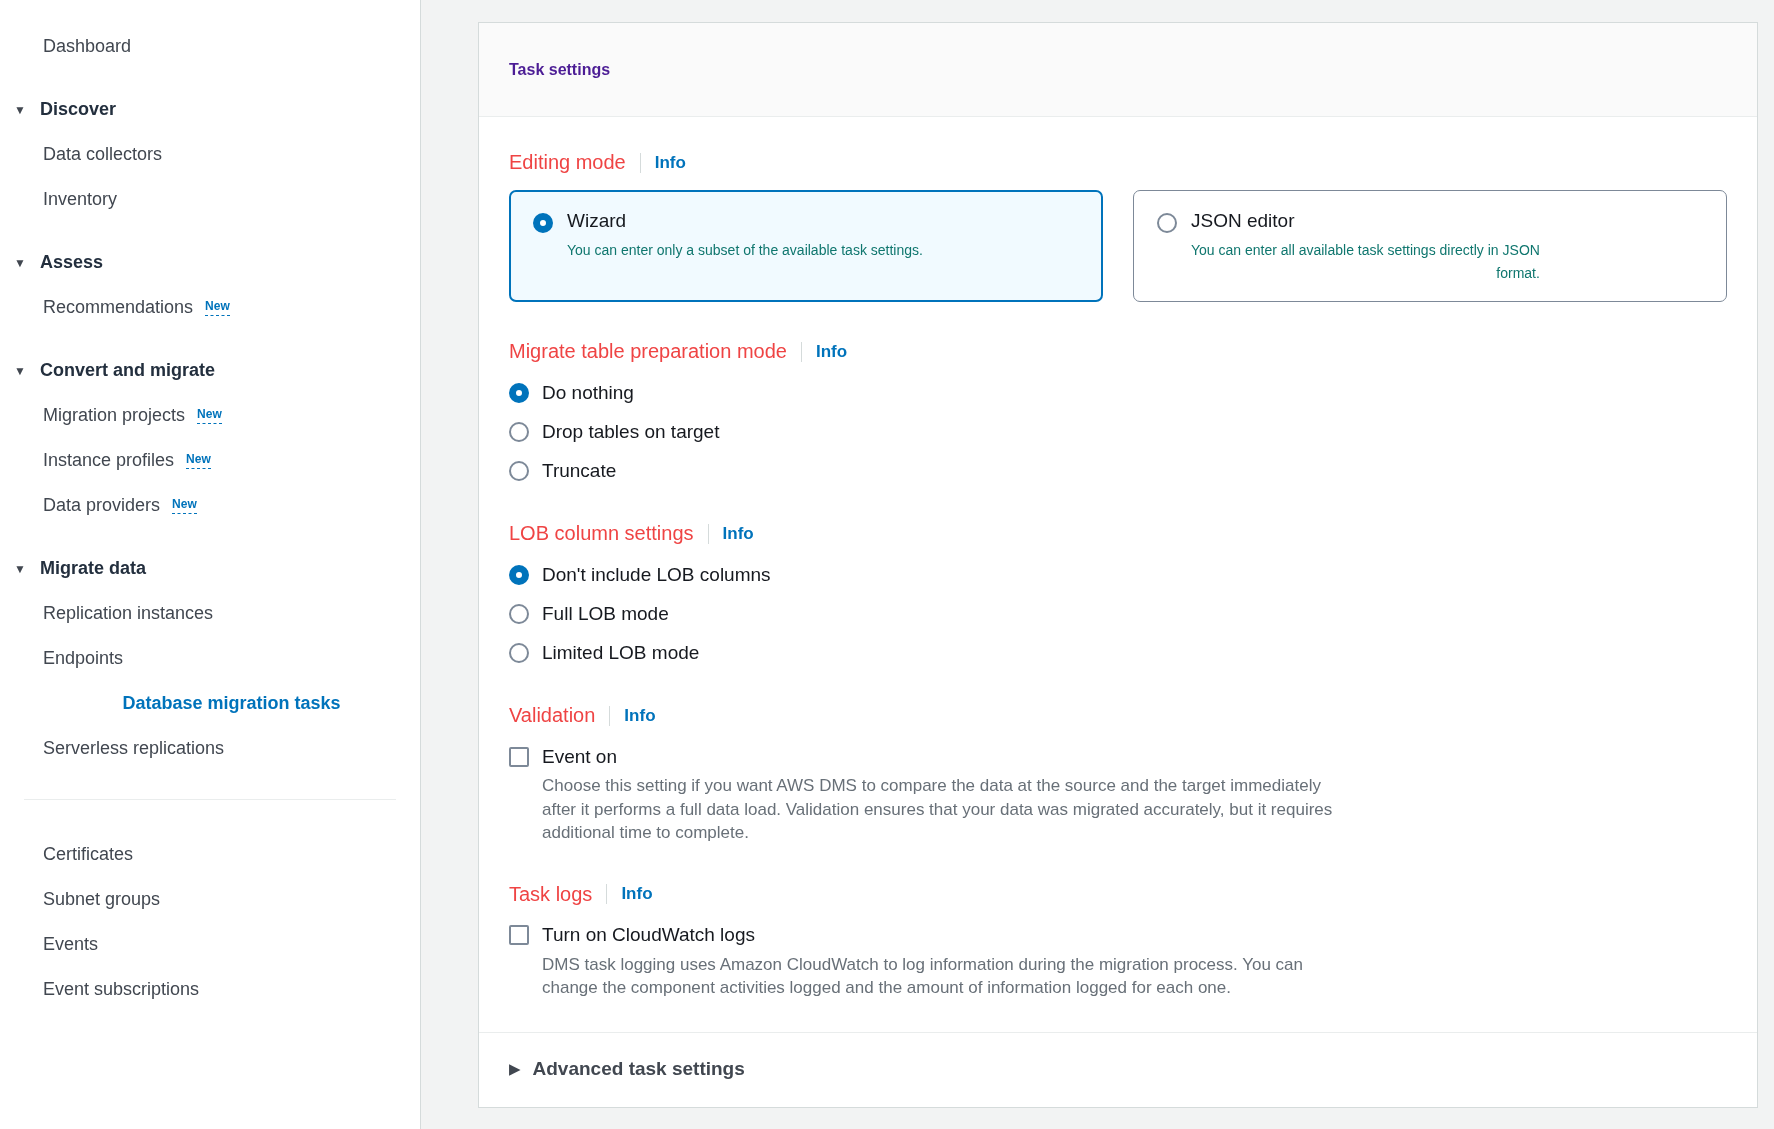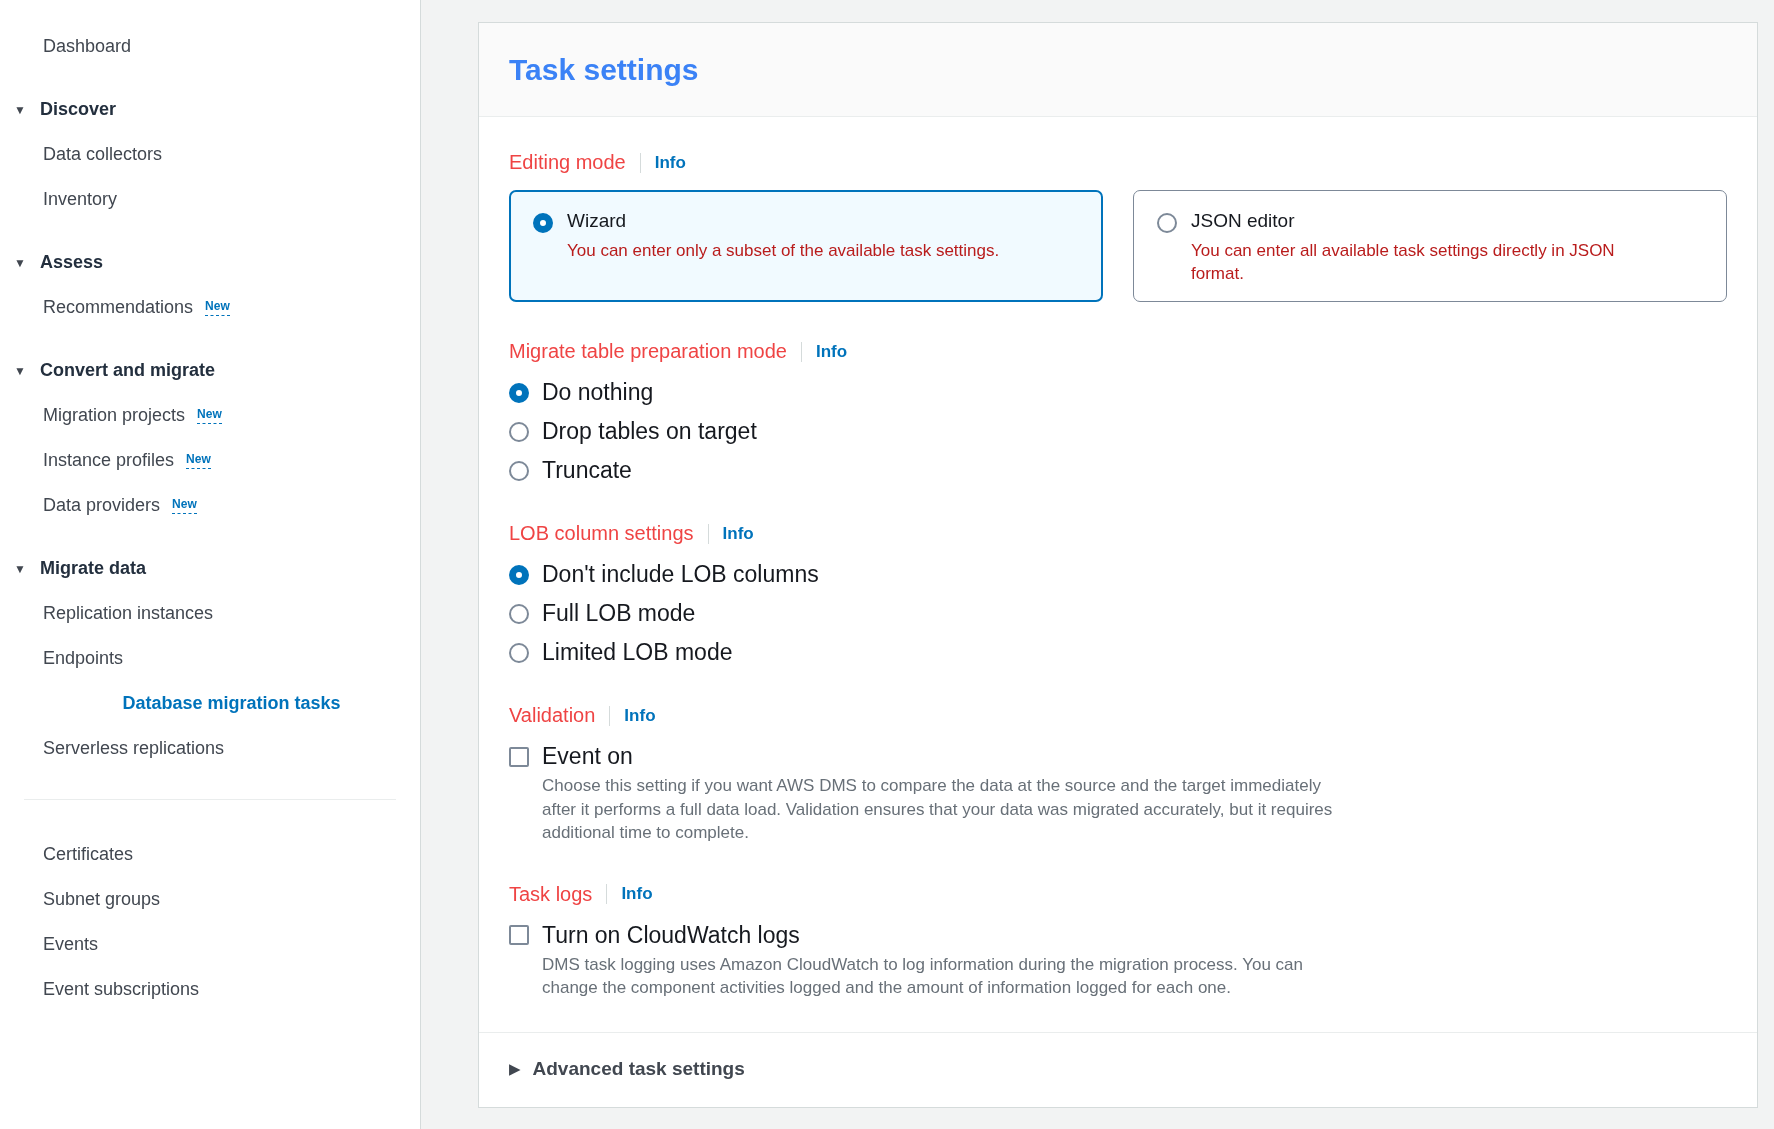--- a/index.html
+++ b/index.html
@@ -48,21 +48,21 @@
   }
   .nav-divider { height:1px; background:#eaeded; margin:28px 24px 32px; }
 
   
   .main { position:absolute; left:478px; top:22px; width:1280px; }
   .card { background:#ffffff; border:1px solid #d5dbdb; }
   .card-header {
     background:#fafafa; border-bottom:1px solid #eaeded;
     height:94px; display:flex; align-items:center; padding:0 30px;
   }
-  .card-title { font-size:30px; font-weight:bold; color:#3b82f6; }
+  .card-title { font-size:16px; font-weight:bold; color:#4c1d95; }
   .card-body { padding:32px 30px 0; }
 
   .field-label-row { display:flex; align-items:center; height:27px; margin:36px 0 14px; }
   .field-label-row.first { margin-top:0; }
   .field-label { font-size:20px; color:#ef4444; }
   .label-sep { width:1px; height:20px; background:#d5dbdb; margin:0 14px; }
   .info-link { font-size:17px; font-weight:bold; color:#0073bb; cursor:pointer; text-decoration:none; }
 
   .tiles { display:flex; gap:30px; }
   .tile {
@@ -74,24 +74,24 @@
 
   .radio {
     width:20px; height:20px; border-radius:50%; background:#ffffff;
     flex:0 0 20px; cursor:pointer;
   }
   .radio.on  { border:7px solid #0073bb; }
   .radio.off { border:2px solid #7d8998; }
   .tile .radio { margin-top:3px; }
 
   .tile-label { font-size:19px; color:#16191f; margin-bottom:7px; }
-  .tile-desc  { font-size:17px; color:#b91c1c; line-height:23px; white-space:pre-line; }
+  .tile-desc  { font-size:14px; color:#0f766e; line-height:23px; white-space:pre-line;text-align:right; }
 
   .option-row { display:flex; align-items:center; gap:13px; height:27px; margin-bottom:12px; }
-  .option-label { font-size:23px; color:#16191f; }
+  .option-label { font-size:19px; color:#16191f; }
 
   .check-row { display:flex; align-items:center; gap:13px; height:27px; }
   .checkbox {
     width:20px; height:20px; border:2px solid #7d8998; border-radius:2px;
     background:#ffffff; flex:0 0 20px; cursor:pointer;
   }
   .field-desc {
     font-size:17px; color:#687078; line-height:23.5px;
     margin:4px 0 0 33px; white-space:pre-line;
   }

